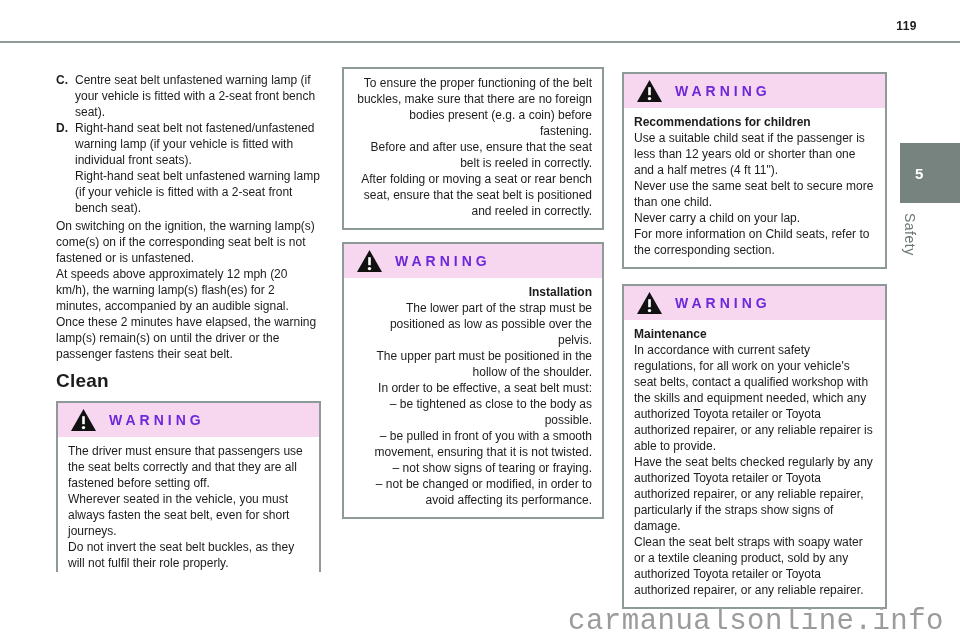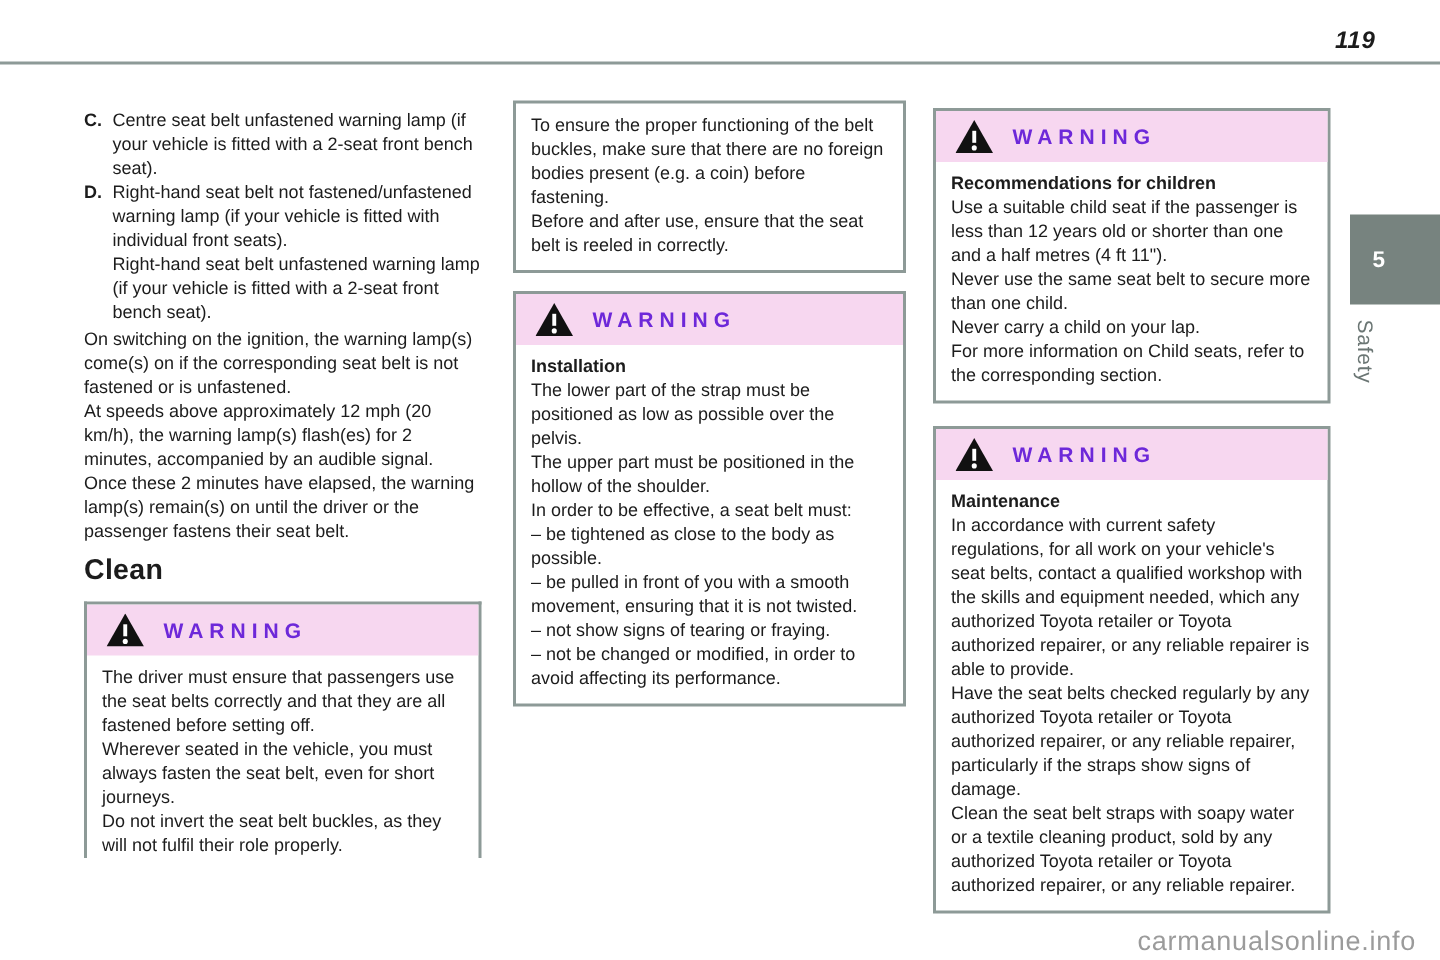--- a/index.html
+++ b/index.html
@@ -2,36 +2,36 @@
 <html><head>
 <meta charset="utf-8">
 <style>
   html,body { margin:0; padding:0; }
   body {
     width:960px; height:640px; position:relative; overflow:hidden;
     background:#ffffff; color:#1c1c1c;
     font-family:"Liberation Sans", sans-serif;
   }
   .top-rule { position:absolute; top:41px; left:0; width:960px; height:2px; background:#8d9a97; }
-  .page-number { position:absolute; top:19px; right:43px; font-size:16px; font-weight:bold; letter-spacing:0.5px;font-style:italic; }
+  .page-number { position:absolute; top:19px; right:43px; font-size:12px; font-weight:bold; letter-spacing:0.5px; }
   .section-tab {
     position:absolute; top:143px; right:0; width:60px; height:60px;
     background:#77837f; color:#ffffff; font-weight:bold; font-size:15px;
     display:flex; align-items:center; padding-left:15px; box-sizing:border-box;
   }
   .section-label {
     position:absolute; top:213px; left:902px; writing-mode:vertical-rl;
     font-size:14px; color:#6b7674; letter-spacing:0.5px;
   }
   .watermark {
-    position:absolute; right:16px; bottom:2px; font-size:18px; color:#9b9b9b; letter-spacing:0.5px;
+    position:absolute; right:16px; bottom:2px; font-size:29px; color:#9b9b9b; letter-spacing:0.5px;font-family:Liberation Mono, monospace;
   }
   .col { position:absolute; font-size:12px; line-height:16px; }
   #col1 { left:56px;  top:72px; width:265px; }
-  #col2 { left:342px; top:67px; width:262px; }
+  #col2 { left:342px; top:67px; width:262px;text-align:right; }
   #col3 { left:622px; top:72px; width:265px; }
   p { margin:0; }
   .pre { white-space:pre-line; }
   .list-item { display:flex; }
   .list-label { width:19px; flex:none; font-weight:bold; }
   .para-block { margin-top:2px; }
   .advice-heading { font-size:19px; font-weight:bold; margin-top:11px; letter-spacing:0.2px; }
   .box { border:2px solid #8d9a97; margin-top:12px; background:#fff; }
   .box-first { margin-top:0; }
   .box-gap15 { margin-top:15px; }
@@ -91,20 +91,21 @@
       <p>Do not invert the seat belt buckles, as they will not fulfil their role properly.</p>
     </div>
   </div>
 </div>
 
 <div class="col" id="col2">
   <div class="box box-first">
     <div class="box-body">
       <p>To ensure the proper functioning of the belt buckles, make sure that there are no foreign bodies present (e.g. a coin) before fastening.</p>
       <p>Before and after use, ensure that the seat belt is reeled in correctly.</p>
+      <p>After folding or moving a seat or rear bench seat, ensure that the seat belt is positioned and reeled in correctly.</p>
     </div>
   </div>
 
   <div class="box">
     <div class="warn-head">
       <svg class="warn-icon" viewBox="0 0 25 22">
         <path d="M12.5 0 L25 22 L0 22 Z" fill="#111"></path>
         <rect x="11.2" y="7.2" width="2.6" height="8" fill="#fff"></rect>
         <circle cx="12.5" cy="18.6" r="1.7" fill="#fff"></circle>
       </svg>

